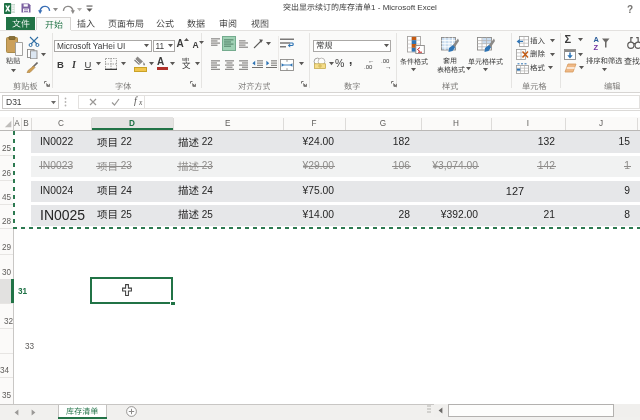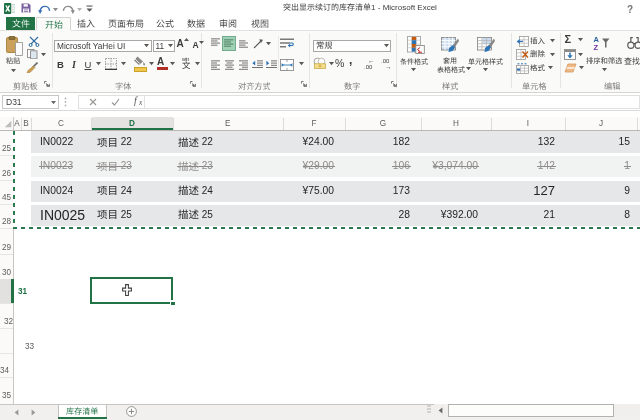--- a/index.html
+++ b/index.html
@@ -766,36 +766,36 @@
           <use href="#u76ee" x="1000"></use>
         </g>
       </svg><span> 24</span></div>
     <div class="a" style="left:178px;top:183.5px;width:70px;height:14px;line-height:14px;font-size:10px;color:#252525"><svg class="cj" style="vertical-align:-2.26px" width="21.0" height="10.5" viewBox="0 -880 2000 1000">
         <g fill="#252525">
           <use href="#u63cf" x="0"></use>
           <use href="#u8ff0" x="1000"></use>
         </g>
       </svg><span> 24</span></div>
     <div class="a" style="left:254px;top:183.5px;width:80px;height:14px;line-height:14px;font-size:10.3px;color:#252525;text-align:right">¥75.00</div>
-    <div class="a" style="left:330px;top:183.5px;width:80px;height:14px;line-height:14px;font-size:10.3px;color:#252525;text-align:right">173</div>
-    <div class="a" style="left:475px;top:183.5px;width:80px;height:14px;line-height:14px;font-size:13px;color:#252525;text-align:right">127</div>
+    <div class="a" style="left:475px;top:183.5px;width:80px;height:14px;line-height:14px;font-size:11px;color:#252525;text-align:center">127</div>
     <div class="a" style="left:550px;top:183.5px;width:80px;height:14px;line-height:14px;font-size:10.3px;color:#252525;text-align:right">9</div>
 <div class="a" style="left:40px;top:207.7px;height:14px;line-height:14px;font-size:14px;color:#252525;white-space:nowrap">IN0025</div>
     <div class="a" style="left:97px;top:207.7px;width:70px;height:14px;line-height:14px;font-size:10px;color:#252525"><svg class="cj" style="vertical-align:-2.26px" width="21.0" height="10.5" viewBox="0 -880 2000 1000">
         <g fill="#252525">
           <use href="#u9879" x="0"></use>
           <use href="#u76ee" x="1000"></use>
         </g>
       </svg><span> 25</span></div>
     <div class="a" style="left:178px;top:207.7px;width:70px;height:14px;line-height:14px;font-size:10px;color:#252525"><svg class="cj" style="vertical-align:-2.26px" width="21.0" height="10.5" viewBox="0 -880 2000 1000">
         <g fill="#252525">
           <use href="#u63cf" x="0"></use>
           <use href="#u8ff0" x="1000"></use>
         </g>
       </svg><span> 25</span></div>
+    <div class="a" style="left:254px;top:207.7px;width:80px;height:14px;line-height:14px;font-size:10.3px;color:#252525;text-align:right">¥14.00</div>
     <div class="a" style="left:330px;top:207.7px;width:80px;height:14px;line-height:14px;font-size:10.3px;color:#252525;text-align:right">28</div>
     <div class="a" style="left:398px;top:207.7px;width:80px;height:14px;line-height:14px;font-size:10.3px;color:#252525;text-align:right">¥392.00</div>
     <div class="a" style="left:475px;top:207.7px;width:80px;height:14px;line-height:14px;font-size:10.3px;color:#252525;text-align:right">21</div>
     <div class="a" style="left:550px;top:207.7px;width:80px;height:14px;line-height:14px;font-size:10.3px;color:#252525;text-align:right">8</div>
 <div class="a" style="left:39px;top:165.8px;width:33px;height:1px;background:#8e8c8a"></div>
 <div class="a" style="left:96px;top:165.8px;width:36px;height:1px;background:#8e8c8a"></div>
 <div class="a" style="left:177px;top:165.8px;width:36px;height:1px;background:#8e8c8a"></div>
 <div class="a" style="left:303px;top:165.8px;width:32px;height:1px;background:#8e8c8a"></div>
 <div class="a" style="left:392px;top:165.8px;width:19px;height:1px;background:#8e8c8a"></div>
 <div class="a" style="left:433px;top:165.8px;width:46px;height:1px;background:#8e8c8a"></div>

